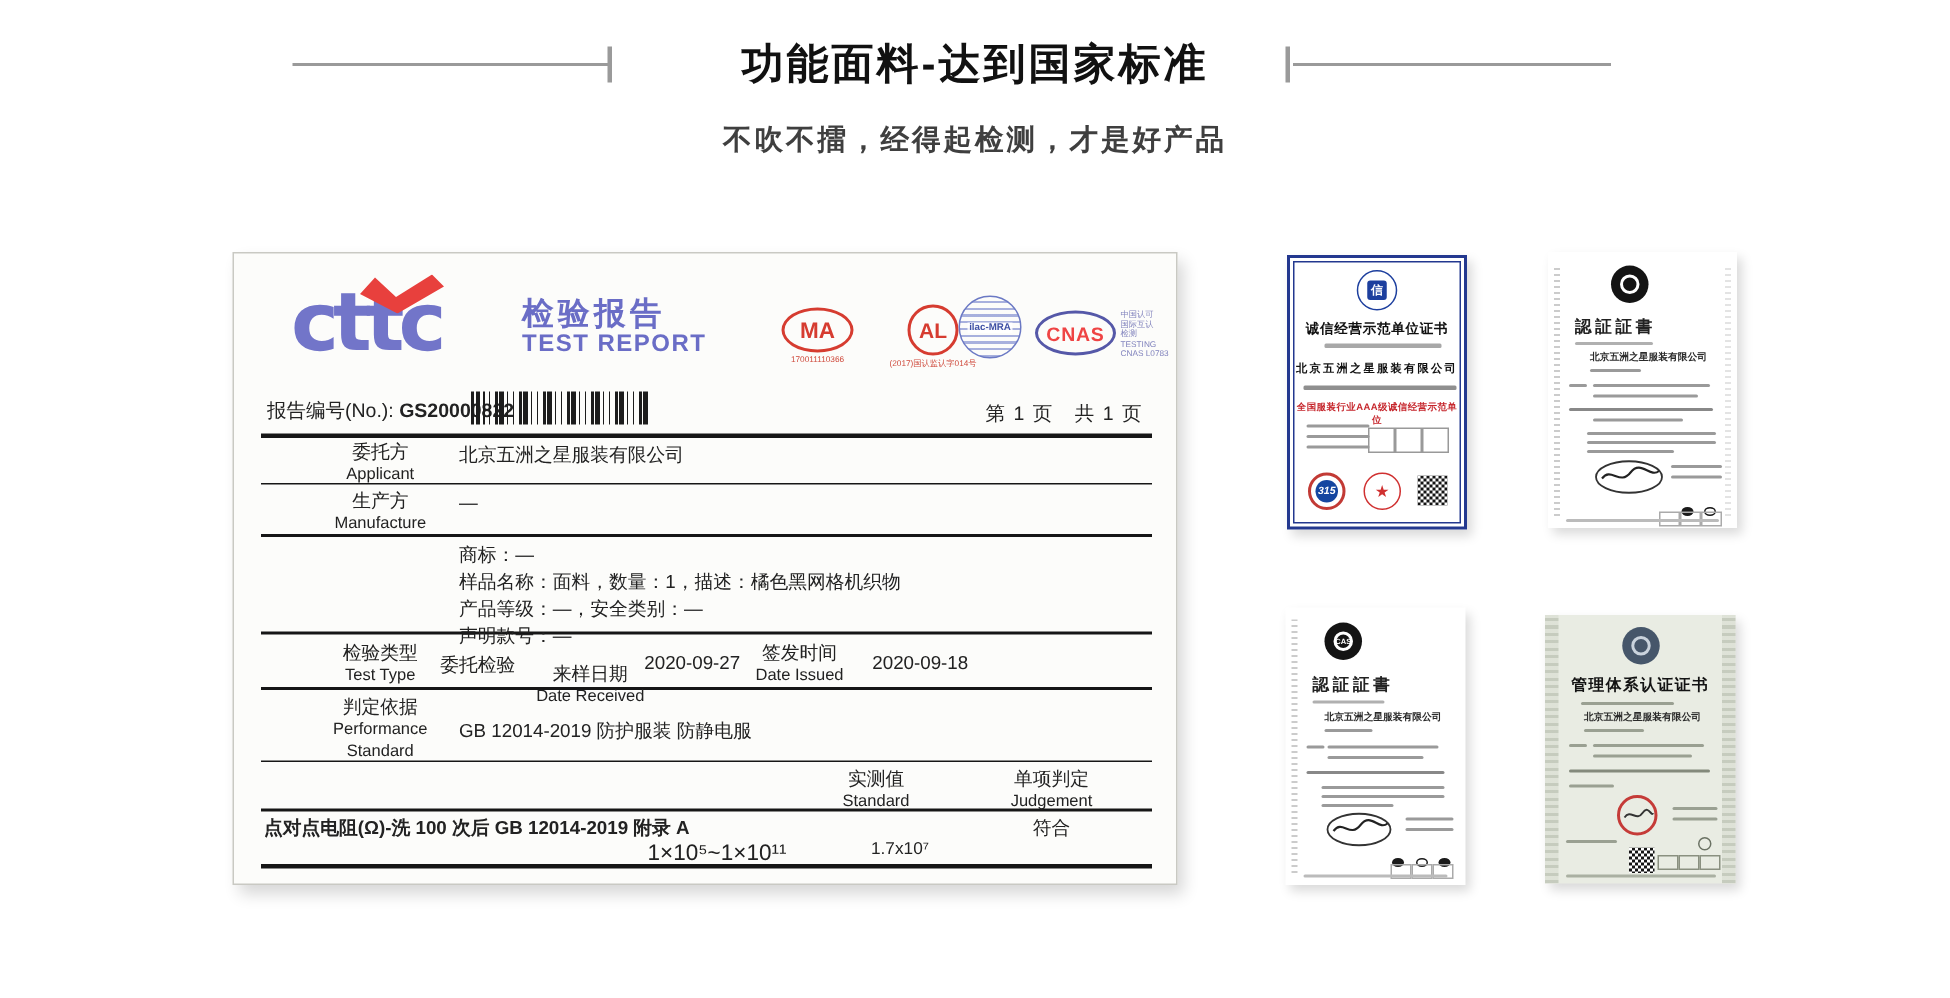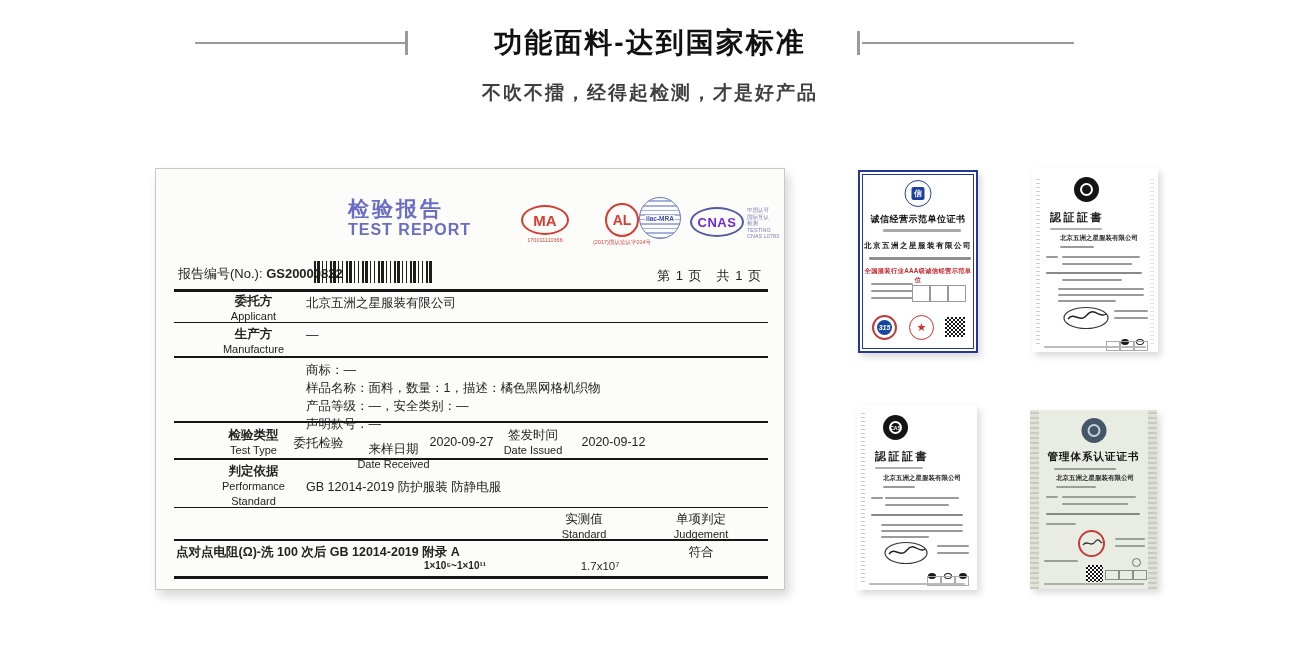--- a/index.html
+++ b/index.html
@@ -35,31 +35,31 @@
   .mark-num { font-size:5.5px; color:#cf4a3c; margin-top:2px; white-space:nowrap; }
   .cma-oval { width:48px; height:30px; border-radius:50%; font-size:15px; letter-spacing:0; }
   .cal-oval { width:34px; height:34px; border-radius:50%; font-size:14px; margin:0 auto; }
   .ilac-circle { width:42px; height:42px; border-radius:50%; border:1.5px solid #6b79c4;
     background:repeating-linear-gradient(0deg, rgba(98,114,198,.55) 0 1.5px, transparent 1.5px 4.5px);
     display:flex; align-items:center; justify-content:center; }
   .ilac-label { font-size:6.5px; font-weight:bold; color:#3f51a5; background:rgba(255,255,255,.85);
     padding:0 1px; }
   .cnas-wrap { display:flex; align-items:flex-start; gap:3px; }
   .cnas-oval { width:54px; height:30px; border:2.5px solid #5558a8; border-radius:50%;
-    color:#6d28d9; font-weight:bold; font-size:13px; letter-spacing:.5px;
+    color:#ef4444; font-weight:bold; font-size:13px; letter-spacing:.5px;
     display:flex; align-items:center; justify-content:center; }
   .cnas-side { text-align:left; font-size:5.5px; color:#8183bd; line-height:6.5px; white-space:nowrap; }
 
   .repno-row { position:absolute; left:22px; top:96px; font-size:13px; color:#222; }
   .barcode { position:absolute; left:158px; top:92px; width:118px; height:22px;
     background:repeating-linear-gradient(90deg,#1c1c1c 0 2px,transparent 2px 3px,#1c1c1c 3px 6px,transparent 6px 8px,#1c1c1c 8px 9px,transparent 9px 12px,#1c1c1c 12px 13px,transparent 13px 16px); }
   .pageinfo { position:absolute; right:22px; top:98px; font-size:13px; color:#222; letter-spacing:1px; }
 
   .lab { position:absolute; left:20px; width:155px; text-align:center; color:#222; }
-  .lab .cn { font-size:12.5px; line-height:16px;font-weight:bold; }
+  .lab .cn { font-size:12.5px; line-height:16px; }
   .lab .en { font-size:11px; line-height:15px; }
   .val { position:absolute; left:150px; font-size:12.5px; color:#222; }
   .cell { position:absolute; text-align:center; font-size:12.5px; color:#222; }
   .cell .en { font-size:11px; }
 
   
   .cert { position:absolute; background:#fff; box-shadow:3px 4px 7px rgba(0,0,0,.15); }
   .bar { background:#9a9a9a; height:2px; border-radius:1px; }
   .vstrip { position:absolute; top:8px; bottom:8px; width:4px; opacity:.65;
     background:repeating-linear-gradient(0deg,#b0b0b0 0 1.5px,transparent 1.5px 4px); }
@@ -119,20 +119,26 @@
 
   <div class="deco-line" style="left:195px;width:212px;"></div>
   <div class="deco-tick" style="left:405px;"></div>
   <div class="deco-tick" style="left:857px;"></div>
   <div class="deco-line" style="left:862px;width:212px;"></div>
   <div class="page-title">功能面料-达到国家标准</div>
   <div class="page-subtitle">不吹不擂，经得起检测，才是好产品</div>
 
   <div class="report">
 
+    <div class="cttc-logo">
+      <div class="cttc-word">cttc</div>
+      <svg class="cttc-check" width="62" height="26" viewBox="0 0 62 26">
+        <path d="M2 13 L12 2 L26 15 L50 0 L58 8 L27 26 Z" fill="#e8403d"></path>
+      </svg>
+    </div>
     <div class="doc-title-cn">检验报告</div>
     <div class="doc-title-en">TEST REPORT</div>
 
     <div class="mark" style="left:365px;top:36px;">
       <div class="mark-oval cma-oval">MA</div>
       <div class="mark-num">170011110366</div>
     </div>
     <div class="mark" style="left:437px;top:34px;">
       <div class="mark-oval cal-oval">AL</div>
       <div class="mark-num">(2017)国认监认字014号</div>
@@ -190,41 +196,41 @@
     <div class="cell" style="left:115px;top:266px;width:95px;">委托检验</div>
     <div class="cell" style="left:190px;top:258px;width:95px;margin-top:14px;">
       <div>来样日期</div>
       <div class="en">Date Received</div>
     </div>
     <div class="cell" style="left:258px;top:266px;width:95px;">2020-09-27</div>
     <div class="cell" style="left:332px;top:258px;width:90px;">
       <div>签发时间</div>
       <div class="en">Date Issued</div>
     </div>
-    <div class="cell" style="left:410px;top:266px;width:95px;">2020-09-12</div>
+    <div class="cell" style="left:410px;top:266px;width:95px;">2020-09-18</div>
 
     <div class="lab" style="top:294px;">
       <div class="cn">判定依据</div>
       <div class="en">Performance</div>
       <div class="en">Standard</div>
     </div>
     <div class="val" style="top:310px;">GB 12014-2019 防护服装 防静电服</div>
 
     <div class="cell" style="left:378px;top:342px;width:100px;">
       <div>实测值</div>
       <div class="en">Standard</div>
     </div>
     <div class="cell" style="left:495px;top:342px;width:100px;">
       <div>单项判定</div>
       <div class="en">Judgement</div>
     </div>
 
     <div class="val" style="left:20px;top:375px;font-weight:bold;">点对点电阻(Ω)-洗 100 次后 GB 12014-2019 附录 A</div>
     <div class="cell" style="left:495px;top:375px;width:100px;">符合</div>
-    <div class="cell" style="left:234px;top:391px;width:130px;font-size:10px;font-weight:bold;">1×10⁵~1×10¹¹</div>
+    <div class="cell" style="left:257px;top:391px;width:130px;font-size:15px;">1×10⁵~1×10¹¹</div>
     <div class="cell" style="left:394px;top:391px;width:100px;font-size:11.5px;">1.7x10⁷</div>
   </div>
 
   <div class="cert cert1">
     <div class="cert1-inner">
       <div class="c1-emblem">
         <div class="c1-emblem-core">信</div>
       </div>
       <div class="c1-title">诚信经营示范单位证书</div>
       <div class="bar" style="position:absolute;top:54px;left:20px;width:78px;height:2.5px;background:#a8a8a8;"></div>

